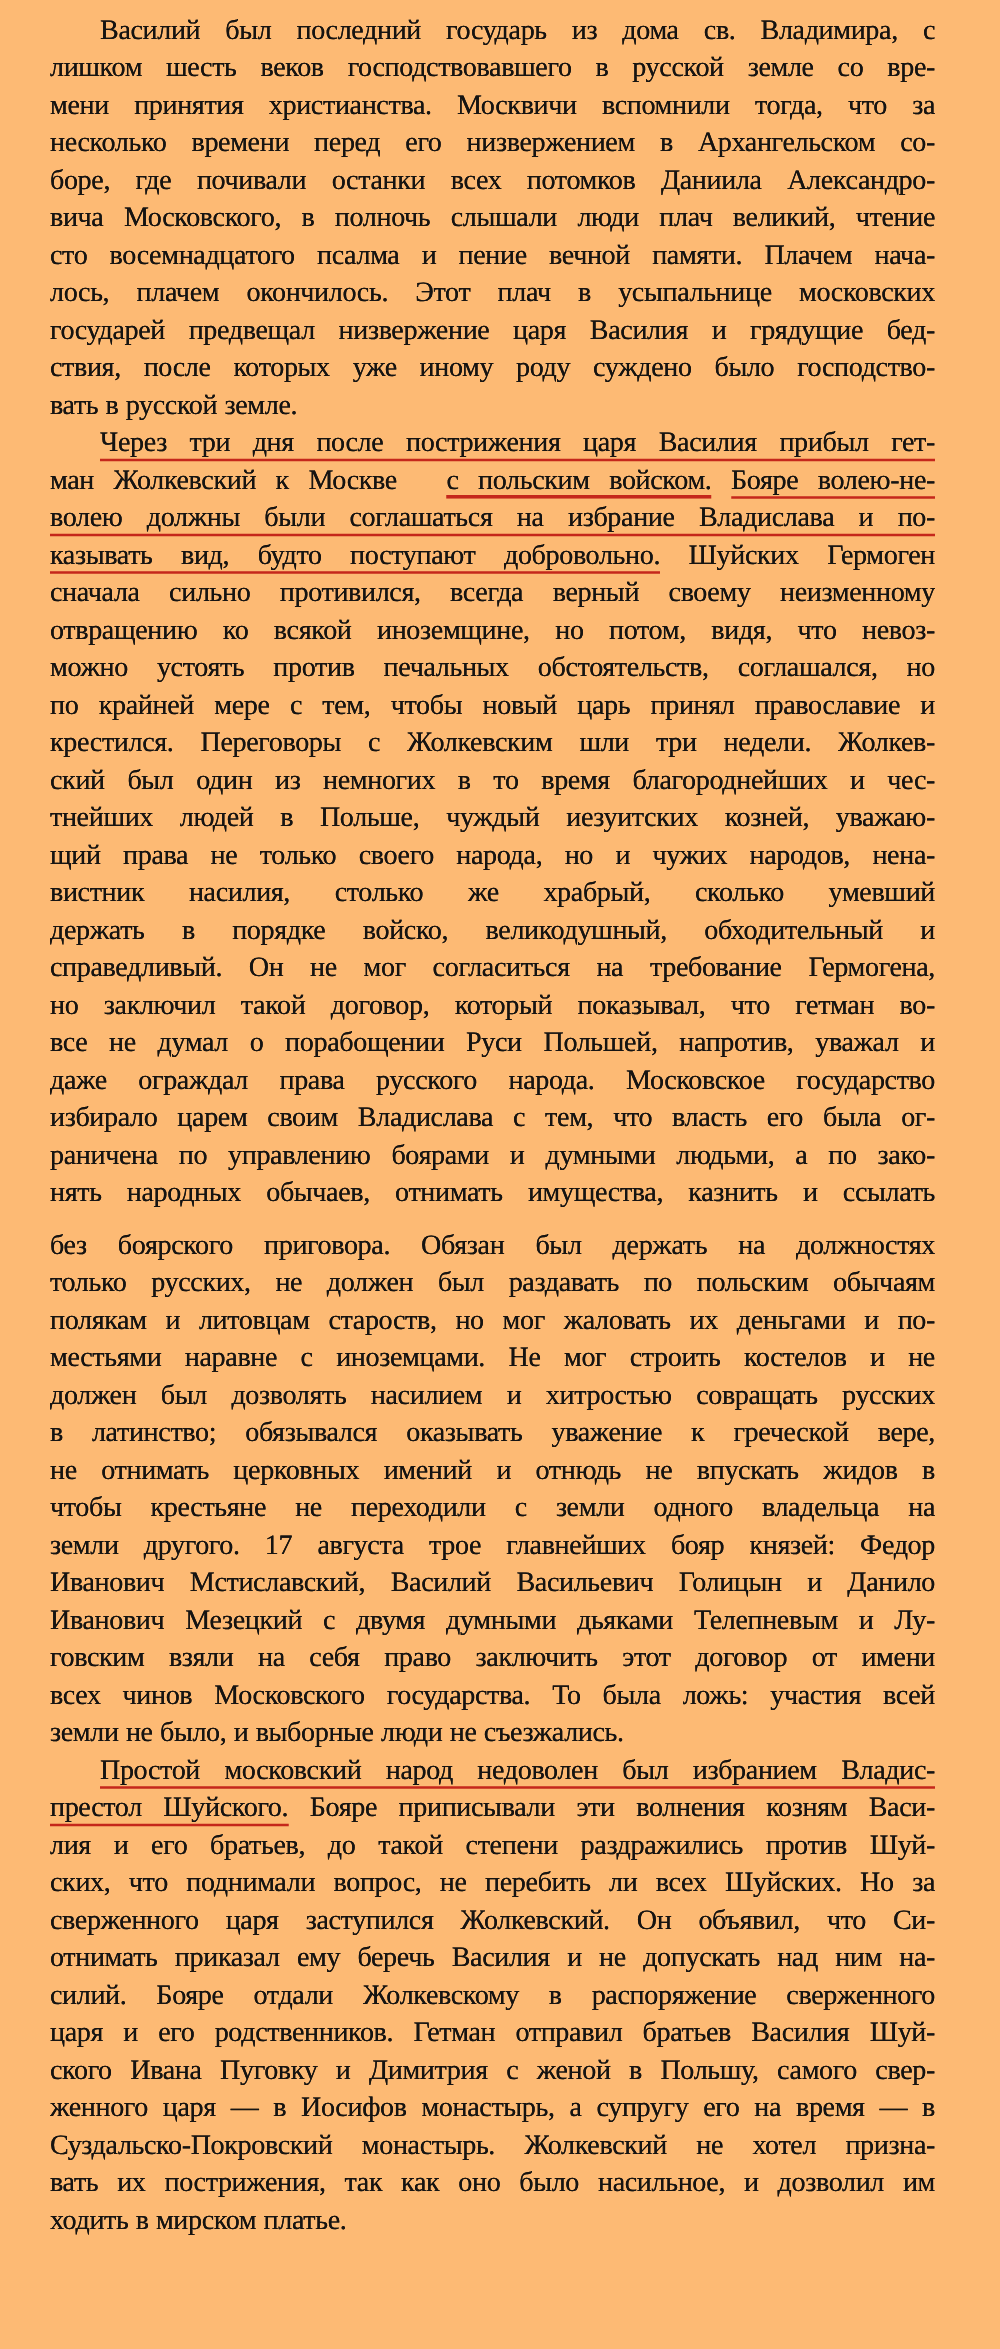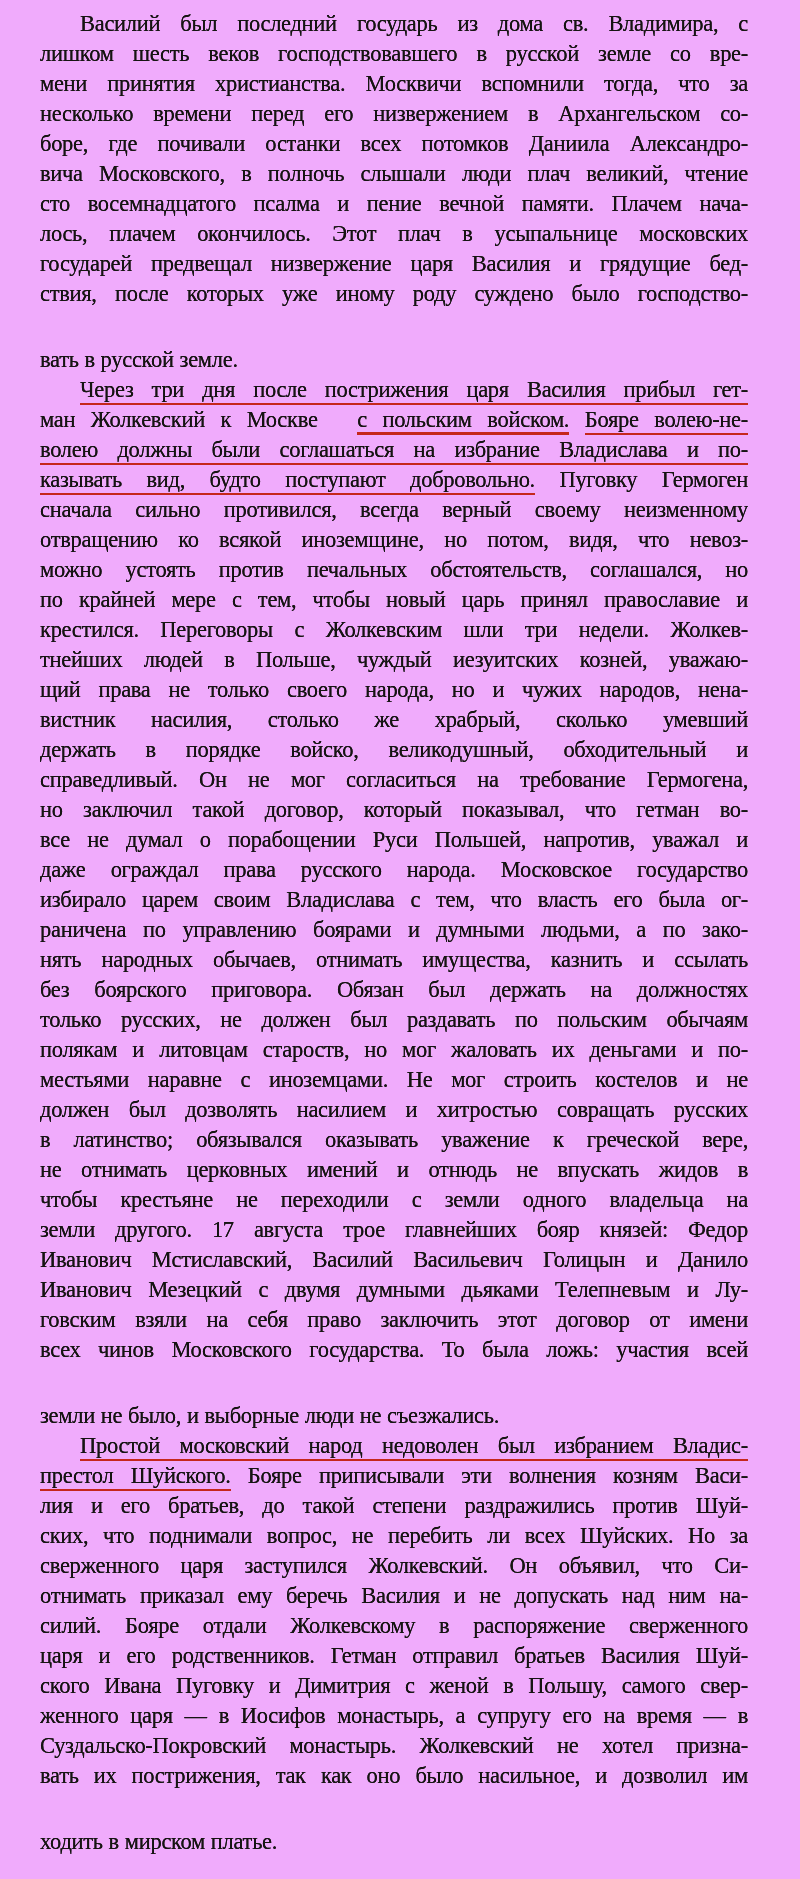--- a/index.html
+++ b/index.html
@@ -24,63 +24,63 @@
     line-height: 30px;
     text-align: justify;
     text-align-last: justify;
     overflow: hidden;
     letter-spacing: -0.3px;
     word-spacing: 0.5px;
     text-shadow: 0 0 0.5px currentColor;
   }
   .line.last {
     text-align-last: left;
-    margin-top: 36px;
   }
   .line.indent {
     text-indent: 40px;
   }
   .line.gap {
-    margin-top: 0;
+    margin-top: 12px;
   }
   
   .u1 {
     border-bottom: 4px solid var(--underline-color, #c5271b);
     padding-bottom: 1px;
   }
   .u2 {
     border-bottom: 9px double var(--underline-color, #c5271b);
     margin-left: 24px;
   }
 </style>
 </head>
 <body>
 
-<div class="page" style="background: #f0abfc; color: rgb(22, 20, 18); --underline-color: #c5271b;">
+<div class="page" style="background: #fdba74; color: rgb(22, 20, 18); --underline-color: #c5271b;">
   <div>
       <div class="line indent"><span>Василий был последний государь из дома св. Владимира, с</span></div>
       <div class="line"><span>лишком шесть веков господствовавшего в русской земле со вре-</span></div>
       <div class="line"><span>мени принятия христианства. Москвичи вспомнили тогда, что за</span></div>
       <div class="line"><span>несколько времени перед его низвержением в Архангельском со-</span></div>
       <div class="line"><span>боре, где почивали останки всех потомков Даниила Александро-</span></div>
       <div class="line"><span>вича Московского, в полночь слышали люди плач великий, чтение</span></div>
       <div class="line"><span>сто восемнадцатого псалма и пение вечной памяти. Плачем нача-</span></div>
       <div class="line"><span>лось, плачем окончилось. Этот плач в усыпальнице московских</span></div>
       <div class="line"><span>государей предвещал низвержение царя Василия и грядущие бед-</span></div>
       <div class="line"><span>ствия, после которых уже иному роду суждено было господство-</span></div>
       <div class="line last"><span>вать в русской земле.</span></div>
       <div class="line indent"><span class="u1">Через три дня после пострижения царя Василия прибыл гет-</span></div>
       <div class="line"><span>ман Жолкевский к Москве </span><span class="u2">с польским войском.</span><span> </span><span class="u1">Бояре волею-не-</span></div>
       <div class="line"><span class="u1">волею должны были соглашаться на избрание Владислава и по-</span></div>
-      <div class="line"><span class="u1">казывать вид, будто поступают добровольно.</span><span> Пуговку Гермоген</span></div>
+      <div class="line"><span class="u1">казывать вид, будто поступают добровольно.</span><span> Шуйских Гермоген</span></div>
       <div class="line"><span>сначала сильно противился, всегда верный своему неизменному</span></div>
       <div class="line"><span>отвращению ко всякой иноземщине, но потом, видя, что невоз-</span></div>
       <div class="line"><span>можно устоять против печальных обстоятельств, соглашался, но</span></div>
       <div class="line"><span>по крайней мере с тем, чтобы новый царь принял православие и</span></div>
       <div class="line"><span>крестился. Переговоры с Жолкевским шли три недели. Жолкев-</span></div>
+      <div class="line"><span>ский был один из немногих в то время благороднейших и чес-</span></div>
       <div class="line"><span>тнейших людей в Польше, чуждый иезуитских козней, уважаю-</span></div>
       <div class="line"><span>щий права не только своего народа, но и чужих народов, нена-</span></div>
       <div class="line"><span>вистник насилия, столько же храбрый, сколько умевший</span></div>
       <div class="line"><span>держать в порядке войско, великодушный, обходительный и</span></div>
       <div class="line"><span>справедливый. Он не мог согласиться на требование Гермогена,</span></div>
       <div class="line"><span>но заключил такой договор, который показывал, что гетман во-</span></div>
       <div class="line"><span>все не думал о порабощении Руси Польшей, напротив, уважал и</span></div>
       <div class="line"><span>даже ограждал права русского народа. Московское государство</span></div>
       <div class="line"><span>избирало царем своим Владислава с тем, что власть его была ог-</span></div>
       <div class="line"><span>раничена по управлению боярами и думными людьми, а по зако-</span></div>

